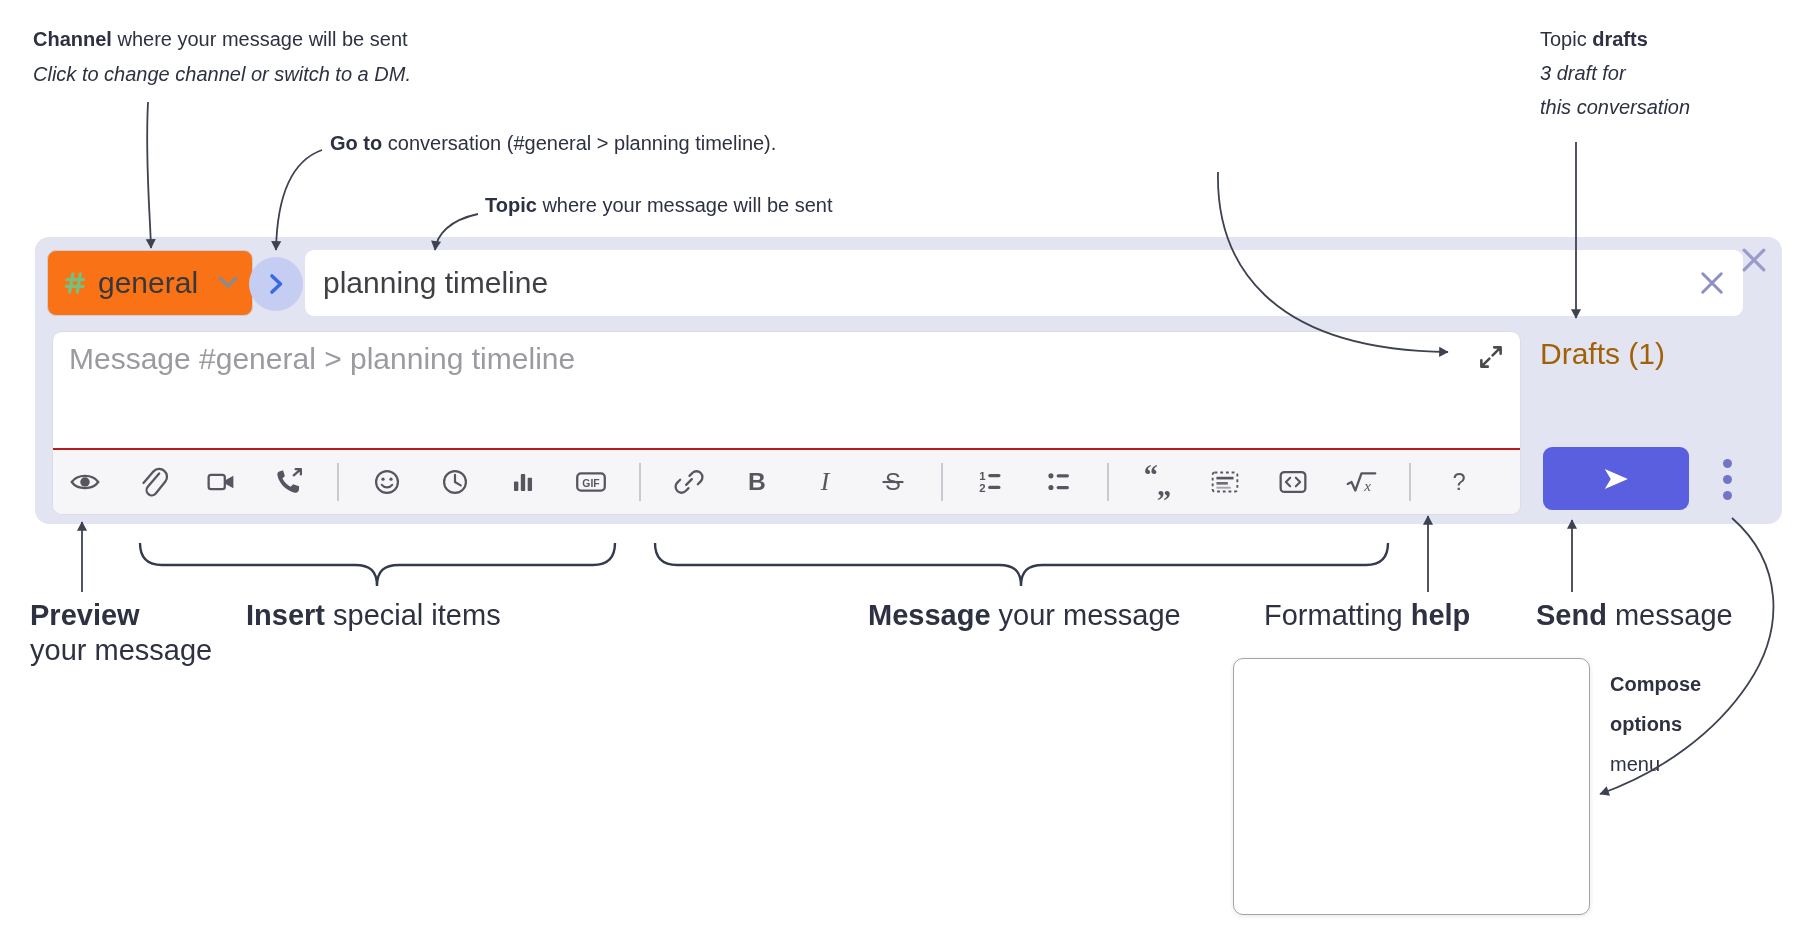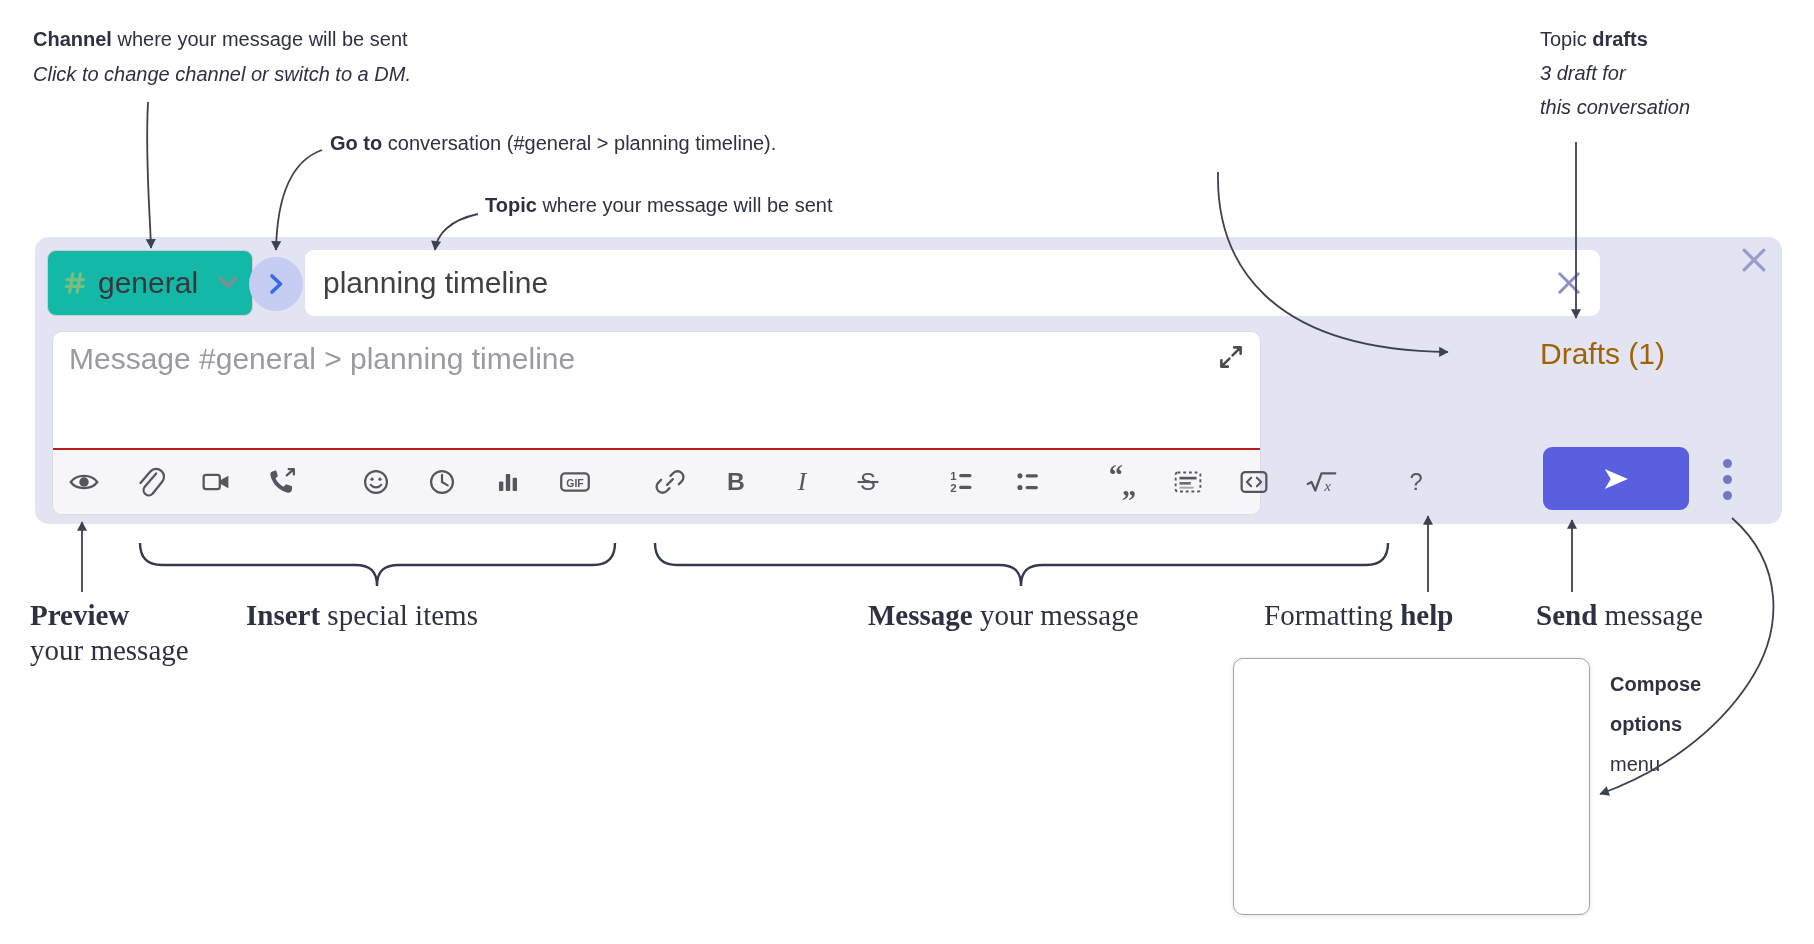--- a/index.html
+++ b/index.html
@@ -4,50 +4,50 @@
 <style>
   html,body{margin:0;padding:0;background:#ffffff;}
   #stage{position:relative;width:1814px;height:944px;background:#ffffff;overflow:hidden;
          font-family:"Liberation Sans",sans-serif;color:#2d3142;}
   .abs{position:absolute;}
   .ann{font-size:20px;line-height:35px;color:#2d3142;white-space:nowrap;}
   .ann .b{font-weight:700;}
   .ann .it{font-style:italic;}
   
   #panel{left:35px;top:237px;width:1747px;height:287px;background:#e3e4f2;border-radius:14px;}
-  #channel-sel{left:47px;top:250px;width:206px;height:66px;background:#14b8a6;border:1.5px solid #cdcdd6;
+  #channel-sel{left:47px;top:250px;width:206px;height:66px;background:#f97316;border:1.5px solid #cdcdd6;
                border-radius:9px;display:flex;align-items:center;padding:0 12px 0 14px;box-sizing:border-box;gap:10px;}
   #channel-name{font-size:30px;color:#38383c;flex:1;}
   #goto-btn{left:249px;top:257px;width:54px;height:54px;border-radius:50%;background:#c6cdf3;
             display:flex;align-items:center;justify-content:center;}
-  #topic-box{left:305px;top:250px;width:1295px;height:66px;background:#fff;border-radius:9px;
+  #topic-box{left:305px;top:250px;width:1438px;height:66px;background:#fff;border-radius:9px;
              display:flex;align-items:center;}
   #topic-input{flex:1;border:none;outline:none;font-family:"Liberation Sans",sans-serif;
                font-size:30px;color:#3f3f44;padding:0 0 0 18px;background:transparent;}
   #topic-clear{width:46px;height:46px;display:flex;align-items:center;justify-content:center;margin-right:8px;}
   #panel-close{left:1736px;top:242px;width:36px;height:36px;display:flex;align-items:center;justify-content:center;}
-  #msg-box{left:52px;top:331px;width:1209px;height:184px;background:#fff;border:1px solid #dcdce4;
+  #msg-box{left:52px;top:331px;width:1469px;height:184px;background:#fff;border:1px solid #dcdce4;
            border-radius:10px;box-sizing:border-box;}
   #msg-input{position:absolute;left:14px;top:8px;width:1380px;height:100px;border:none;outline:none;resize:none;
              background:transparent;font-family:"Liberation Sans",sans-serif;font-size:30px;color:#3f3f44;}
   #msg-input::placeholder{color:#9a9aa0;}
   #expand-btn{position:absolute;right:14px;top:10px;width:30px;height:30px;}
   #toolbar{position:absolute;left:0;bottom:0;width:100%;height:66px;box-sizing:border-box;
            background:#f6f6f8;border-top:2px solid #b91c1c;border-radius:0 0 10px 10px;
            display:flex;align-items:center;gap:28px;padding:0 12px;}
   .tb-icon{width:40px;height:40px;display:flex;align-items:center;justify-content:center;}
   .tb-div{width:2px;height:38px;background:#c9c9d1;}
   #drafts-link{left:1540px;top:337px;font-size:30px;color:#a16207;}
   #send-btn{left:1543px;top:447px;width:146px;height:63px;background:#5a5fe0;border-radius:9px;
             display:flex;align-items:center;justify-content:center;}
   #more-btn{left:1713px;top:452px;width:28px;height:54px;display:flex;flex-direction:column;
             align-items:center;justify-content:center;gap:7px;}
   .dot3{width:9px;height:9px;border-radius:50%;background:#7276c5;}
   
-  .bl{font-size:29px;line-height:35px;font-family:Liberation Serif, serif;}
+  .bl{font-size:29px;line-height:35px;}
   
   #popup{left:1233px;top:658px;width:357px;height:257px;background:#fff;border:1.5px solid #a0a4ab;
          border-radius:10px;box-shadow:0 1px 5px rgba(0,0,0,.10);box-sizing:border-box;}
   svg{display:block;}
 </style>
 </head>
 <body>
 
 <div id="stage">
 

